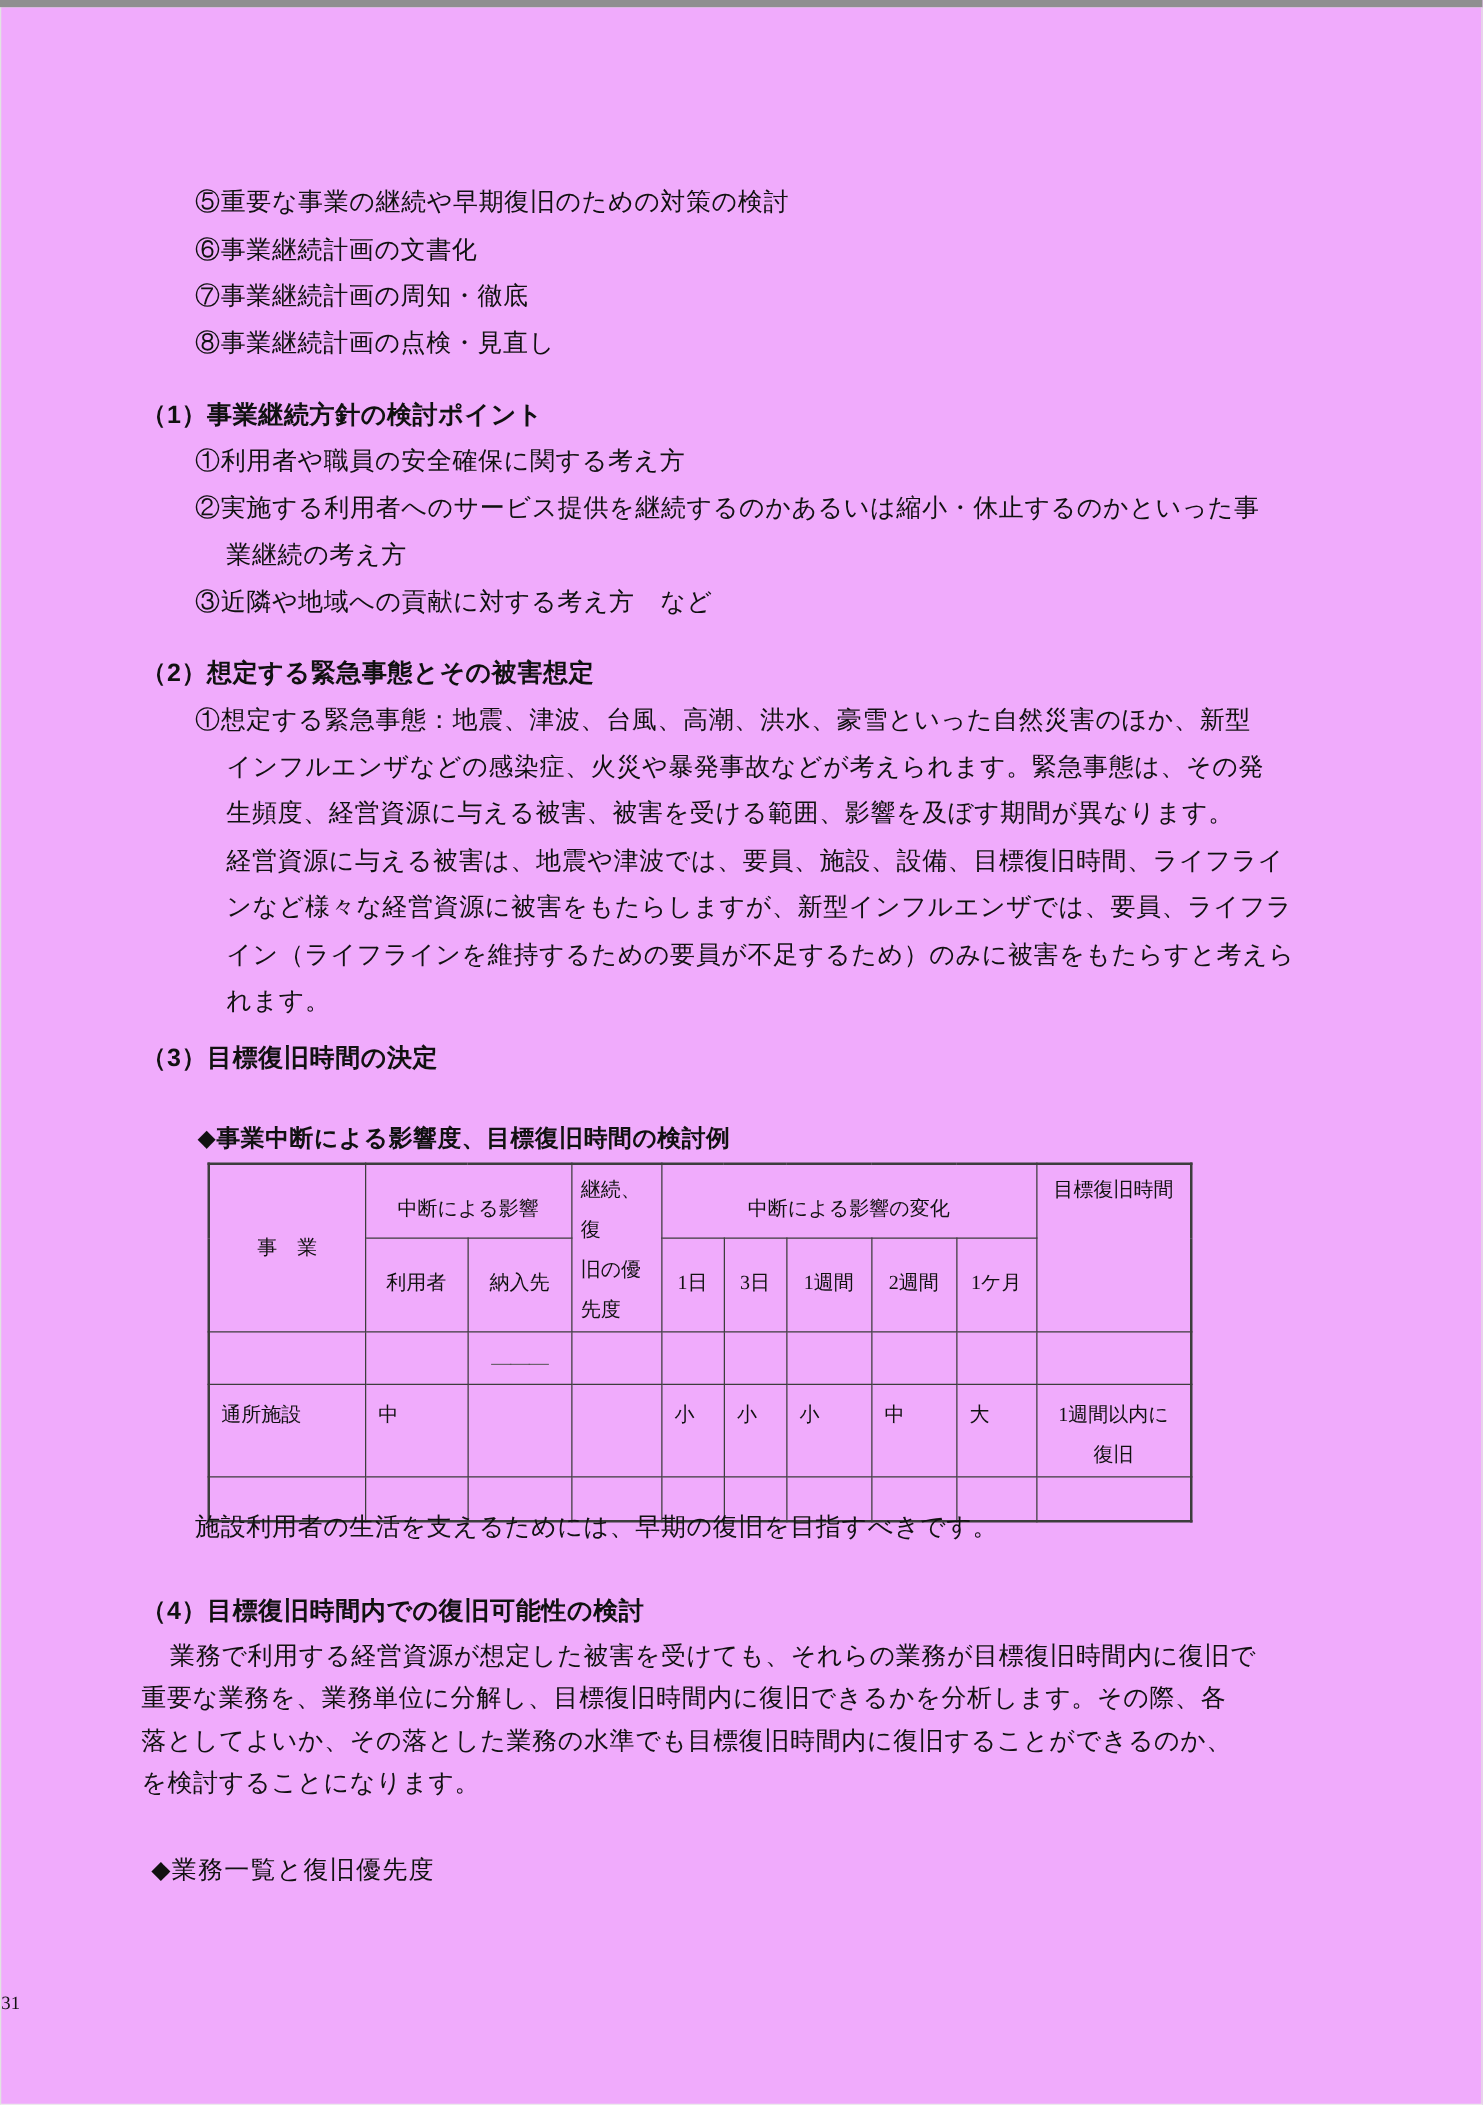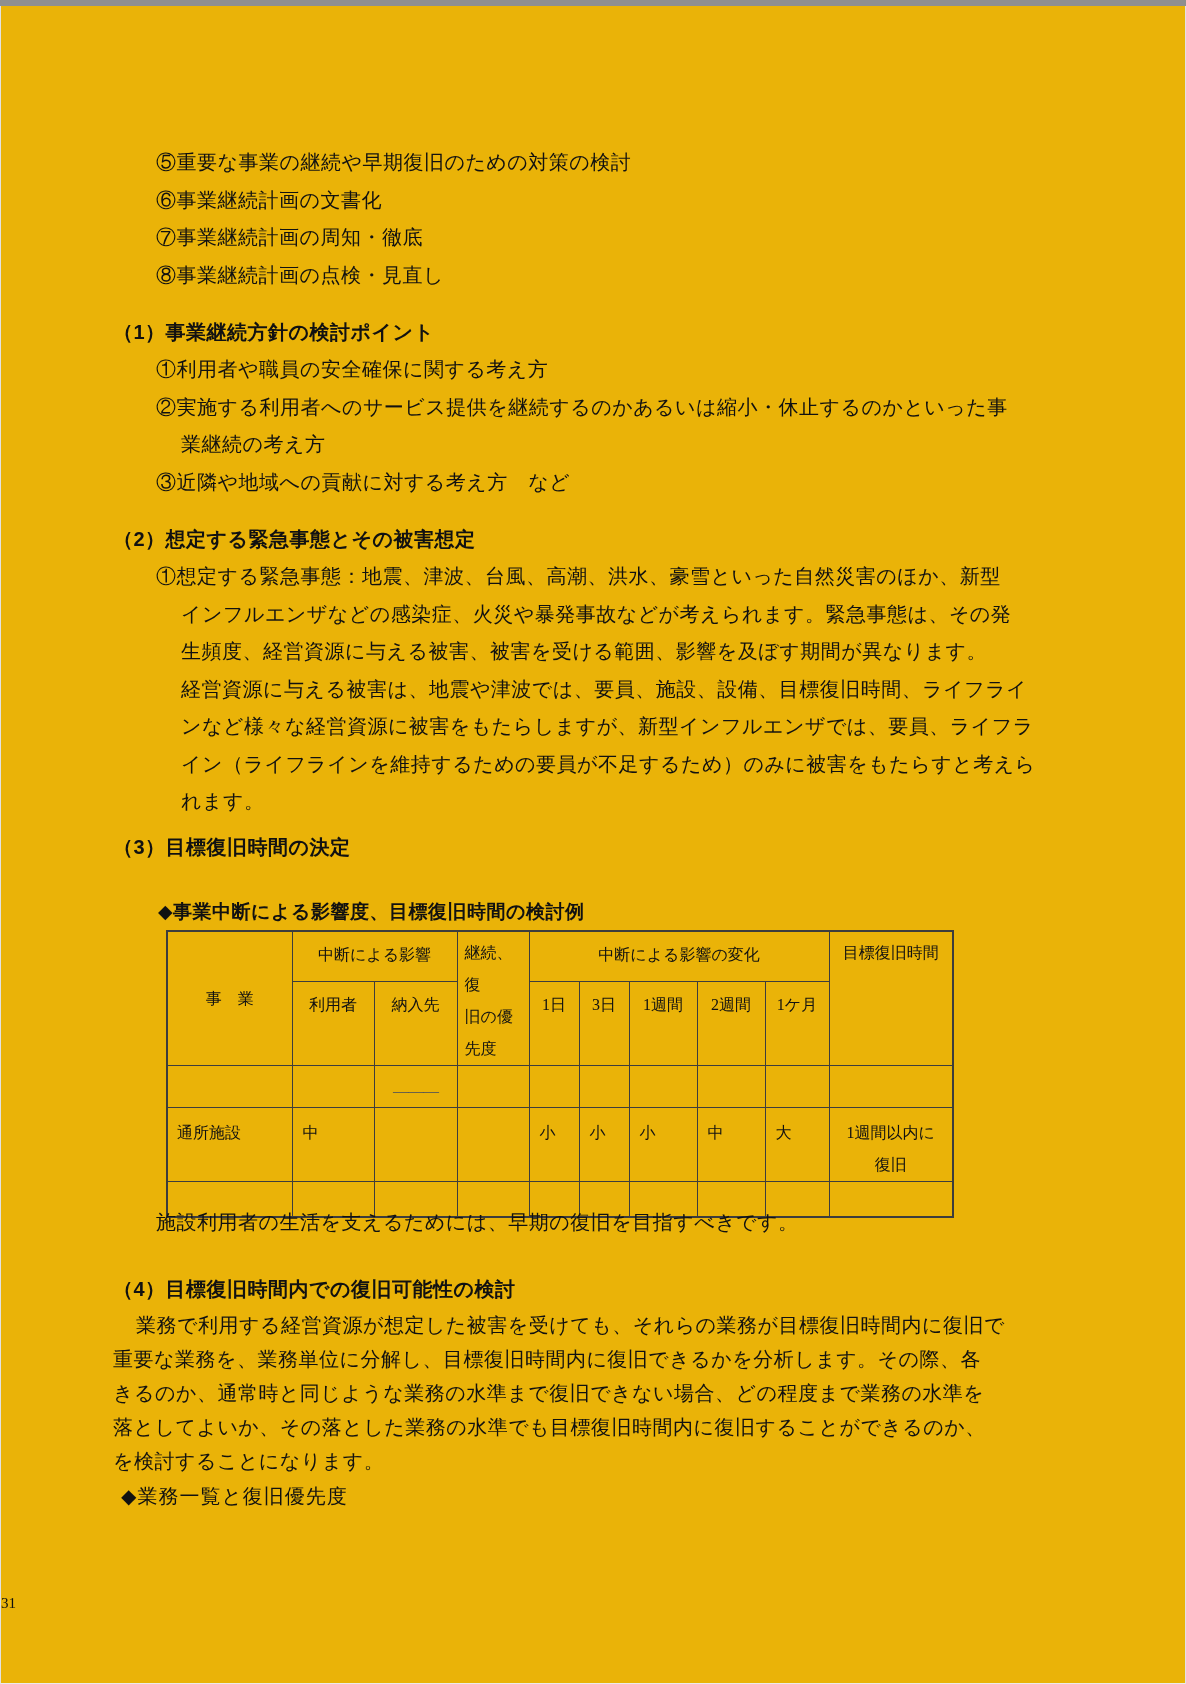--- a/index.html
+++ b/index.html
@@ -9,21 +9,21 @@
     font-family:"Liberation Serif","DejaVu Serif",serif;
     color:#111;
     position:relative;
   }
   .topbar {
     position:absolute; top:0; left:0; width:1186px; height:6px;
     background:#8f8f8f;
   }
   .page {
     position:absolute; top:6px; left:0; width:1186px; height:1678px;
-    background:#eab308;
+    background:#f0abfc;
     border-left:1px solid #e2e2e2; border-right:1px solid #e2e2e2;
     border-bottom:1px solid #ececec;
     overflow:hidden;
   }
   .blk { position:absolute; }
   .body-text { font-size:20px; line-height:37.5px; letter-spacing:0.5px; }
   .heading {
     font-family:"Liberation Sans","DejaVu Sans",sans-serif;
     font-weight:bold; font-size:20px; line-height:37.5px; letter-spacing:0.5px;
   }
@@ -41,21 +41,21 @@
   table.bcp-table {
     border-collapse:collapse; table-layout:fixed;
     width:786px; font-size:16px; line-height:32px;
     border:2px solid #3d3d3d;
   }
   table.bcp-table th, table.bcp-table td {
     border:1px solid #3d3d3d;
     font-weight:normal;
     overflow:hidden;
   }
-  table.bcp-table thead th { text-align:center; vertical-align:top; padding-top:7px; }
+  table.bcp-table thead th { text-align:center; vertical-align:top; padding-top:20px; }
   table.bcp-table th.c-biz { vertical-align:middle; padding-top:0; }
   table.bcp-table th.c-pri { text-align:left; padding:5px 4px 0 7px; }
   table.bcp-table th.c-tgt { vertical-align:top; padding-top:5px;margin-top:12px; }
   table.bcp-table td { vertical-align:top; padding:9px 0 0 10px; text-align:left; }
   table.bcp-table td:first-child { padding-left:9px; }
   table.bcp-table td:nth-child(3) { text-align:center; padding-left:0; letter-spacing:-1px; color:#555; }
   table.bcp-table td:nth-child(10) { text-align:center; padding-left:0; }
   tr.hr1 { height:33px; }
   tr.hr2 { height:67px; }
   tr.r-a { height:35px; }
@@ -185,21 +185,20 @@
     </table>
   </div>
 
   <div class="blk body-text" style="top:1198px; left:155px;">施設利用者の生活を支えるためには、早期の復旧を目指すべきです。</div>
 
   <div class="blk heading" style="top:1265px; left:112px;">（4）目標復旧時間内での復旧可能性の検討</div>
 
   <div class="blk body-text first-indent" style="top:1302px; left:112px; line-height:34px;">
       <div>業務で利用する経営資源が想定した被害を受けても、それらの業務が目標復旧時間内に復旧で</div>
       <div>重要な業務を、業務単位に分解し、目標復旧時間内に復旧できるかを分析します。その際、各</div>
-      <div>きるのか、通常時と同じような業務の水準まで復旧できない場合、どの程度まで業務の水準を</div>
       <div>落としてよいか、その落とした業務の水準でも目標復旧時間内に復旧することができるのか、</div>
       <div>を検討することになります。</div>
     </div>
 
   <div class="blk sub-caption" style="top:1473px; left:120px;">◆業務一覧と復旧優先度</div>
 
   <div class="blk page-num" style="top:1585px; left:0;">31</div>
 
 </div>
 

